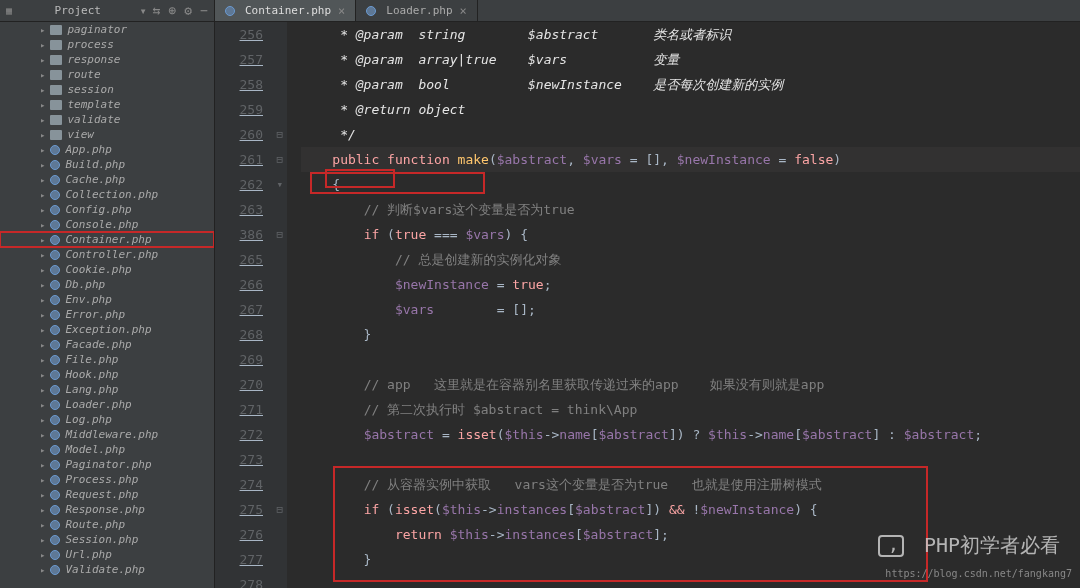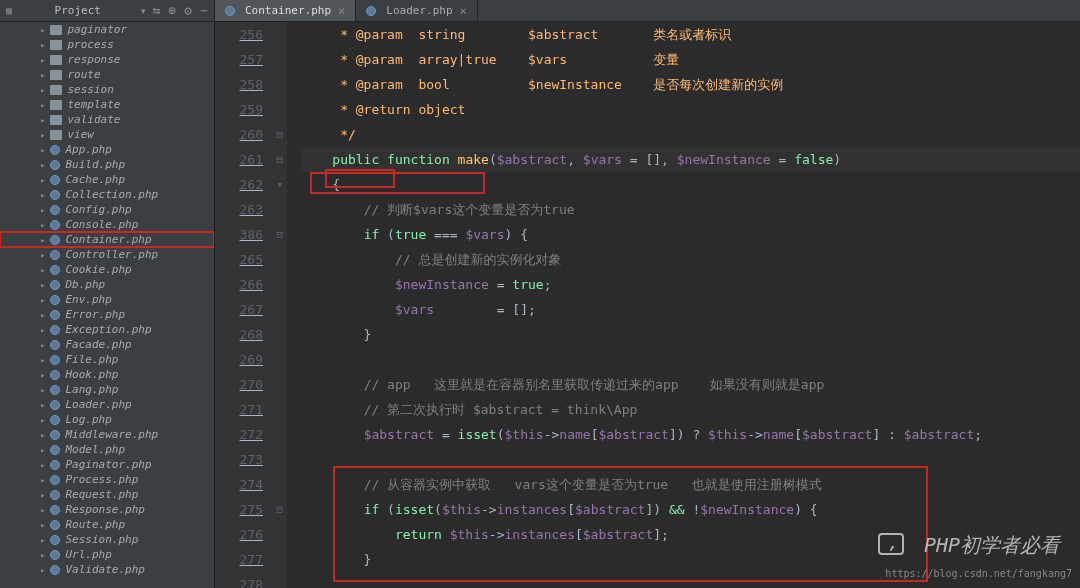--- a/index.html
+++ b/index.html
@@ -24,28 +24,28 @@
 .code-area { flex: 1; display: flex; background: #2b2b2b; position: relative; overflow: hidden; }
 .gutter { width: 72px; background: #313335; text-align: right; padding-right: 24px; color: #606366; font-size: 13px; }
 .gutter-wrap { position: relative; text-decoration: underline; }
 .fold-marks { position: absolute; right: 4px; top: 0; }
 .fold { color: #606366; font-size: 11px; height: 25px; display: flex; align-items: center; }
 .line-num { height: 25px; line-height: 25px; }
 .code { flex: 1; font-size: 13px; line-height: 25px; padding-left: 14px; position: relative; }
 .code-line { height: 25px; white-space: pre; }
 .hl-line { background: #323131; }
 .c-comment { color: #808080; }
-.c-doc { color: #fdba74; }
-.c-kw { color: #86efac; }
+.c-doc { color: #e5e5e5; font-style: italic; }
+.c-kw { color: #fca5a5; }
 .c-fn { color: #ffc66d; }
 .c-var { color: #9876aa; }
 .red-box-sm { position: absolute; border: 2px solid #c62828; top: 150px; left: 23px; width: 175px; height: 22px; pointer-events: none; }
 .red-box-inset { position: absolute; border: 2px solid #c62828; top: 147px; left: 38px; width: 70px; height: 19px; pointer-events: none; }
 .red-box-big { position: absolute; border: 2px solid #c62828; top: 444px; left: 46px; width: 595px; height: 116px; pointer-events: none; }
-.watermark { position: absolute; right: 20px; bottom: 30px; color: #ccc; font-size: 20px; display: flex; gap: 20px; opacity: 0.85; font-style: italic; }
+.watermark { position: absolute; right: 20px; bottom: 30px; color: #ccc; font-size: 20px; display: flex; align-items: center; gap: 20px; opacity: 0.85; }
 .watermark .wm-icon { width: 26px; height: 22px; border: 2px solid #ccc; border-radius: 4px; position: relative; }
 .watermark .wm-icon::before { content: ","; position: absolute; right: 3px; bottom: -2px; color: #ccc; font-size: 18px; }
 .footer-url { position: absolute; right: 8px; bottom: 2px; color: #888; font-size: 10px; }
 </style>
 </head>
 <body>
 
 <div class="app">
   <div class="sidebar">
     <div class="sidebar-header">

